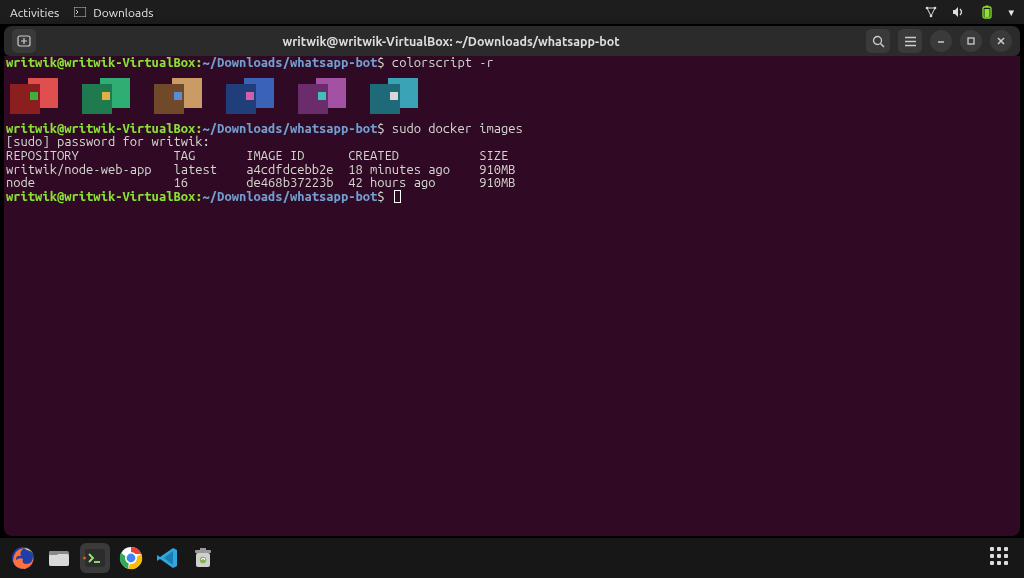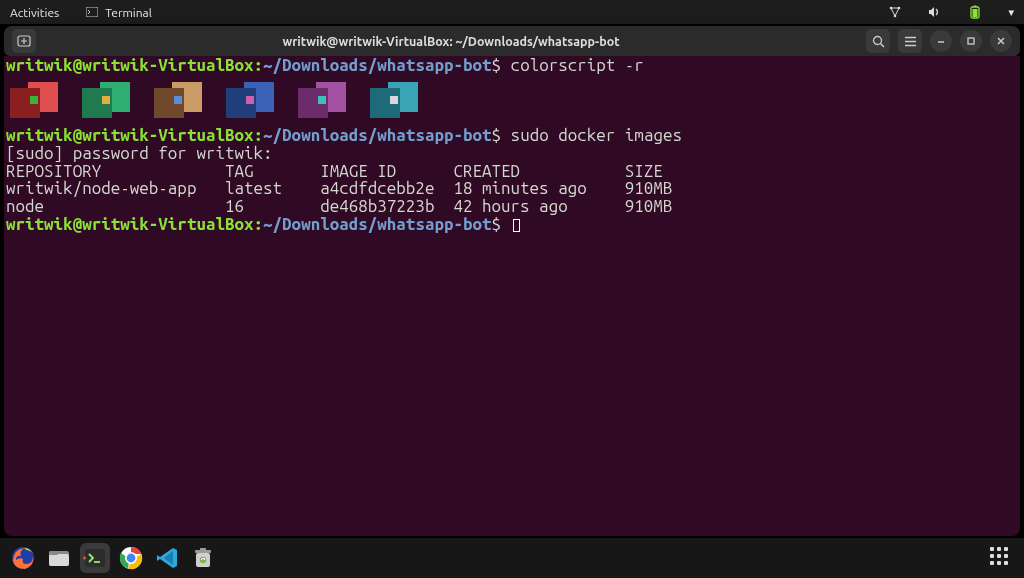--- a/index.html
+++ b/index.html
@@ -8,33 +8,33 @@
     --term-bg:#300a24;
     --dock-bg:#181818;
     --prompt-user:#8ae234;
     --prompt-path:#729fcf;
     --text:#d3d7cf;
   }
   *{box-sizing:border-box;}
   html,body{margin:0;padding:0;width:1024px;height:578px;overflow:hidden;font-family:"Ubuntu", "DejaVu Sans", sans-serif;background:#000;color:#e6e6e6;}
   
   .topbar{height:24px;background:var(--top-bar);display:flex;align-items:center;justify-content:space-between;padding:0 10px;font-size:12px;}
-  .topbar .left,.topbar .center,.topbar .right{display:flex;align-items:center;gap:26px;}
+  .topbar .left,.topbar .center,.topbar .right{display:flex;align-items:center;gap:14px;}
   .topbar .center{position:absolute;left:0;right:0;justify-content:center;pointer-events:none;}
   .app-pill{display:flex;align-items:center;gap:6px;}
   .tri-icon{font-size:11px;}
   .indicator{width:14px;height:14px;display:inline-flex;align-items:center;justify-content:center;}
   
   .window{position:absolute;left:4px;right:4px;top:26px;bottom:42px;display:flex;flex-direction:column;border-radius:8px;overflow:hidden;box-shadow:0 4px 12px rgba(0,0,0,.6);}
   .win-header{height:30px;background:var(--win-header);display:flex;align-items:center;justify-content:space-between;padding:0 8px;gap:8px;border-radius:6px;}
   .hdr-left,.hdr-right{display:flex;align-items:center;gap:8px;}
   .hdr-title{flex:1;text-align:center;font-size:12.5px;font-weight:600;color:#ddd;}
   .hdr-btn{width:24px;height:24px;border-radius:5px;background:#3a3a3a;display:flex;align-items:center;justify-content:center;font-size:12px;color:#ccc;cursor:pointer;}
   .hdr-btn.circle{border-radius:50%;width:22px;height:22px;}
-  .term{flex:1;background:var(--term-bg);color:var(--text);font-family:"Ubuntu Mono","DejaVu Sans Mono",monospace;font-size:17px;line-height:1.05;padding:0 2px 4px 2px;white-space:pre;}
+  .term{flex:1;background:var(--term-bg);color:var(--text);font-family:"Ubuntu Mono","DejaVu Sans Mono",monospace;font-size:13px;line-height:1.05;padding:0 2px 4px 2px;white-space:pre;}
   .p-user{color:var(--prompt-user);font-weight:bold;}
   .p-path{color:var(--prompt-path);font-weight:bold;}
   .cursor{display:inline-block;width:7px;height:13px;border:1px solid #fff;margin-left:2px;vertical-align:-2px;}
   
   .art-row{display:flex;gap:24px;padding:8px 4px 8px 4px;}
   .glyph{width:48px;height:36px;position:relative;}
   .glyph div{position:absolute;}
   
   .dock{position:absolute;left:0;right:0;bottom:0;height:40px;background:rgba(24,24,24,.95);display:flex;align-items:center;justify-content:space-between;padding:0 8px;}
   .dock-left{display:flex;align-items:center;gap:6px;}
@@ -52,21 +52,21 @@
 <div class="topbar">
   <div class="left">
     <span>Activities</span>
     <span class="app-pill">
       <span class="indicator">
         <svg width="12" height="10" viewBox="0 0 12 10">
             <rect x="0" y="0" width="12" height="10" rx="1" fill="none" stroke="#ccc" stroke-width="1"></rect>
             <path d="M2 3 L4 5 L2 7" stroke="#ccc" stroke-width="1" fill="none"></path>
           </svg>
       </span>
-      <span>Terminal</span>
+      <span>Downloads</span>
     </span>
   </div>
   <div class="right">
     <span class="indicator">
       <svg width="14" height="12" viewBox="0 0 14 12">
           <circle cx="3" cy="2" r="1.3" fill="#ddd"></circle>
           <circle cx="11" cy="2" r="1.3" fill="#ddd"></circle>
           <circle cx="7" cy="10" r="1.3" fill="#ddd"></circle>
           <path d="M3 2 L11 2 L7 10 Z" fill="none" stroke="#ddd" stroke-width="1"></path>
         </svg>

